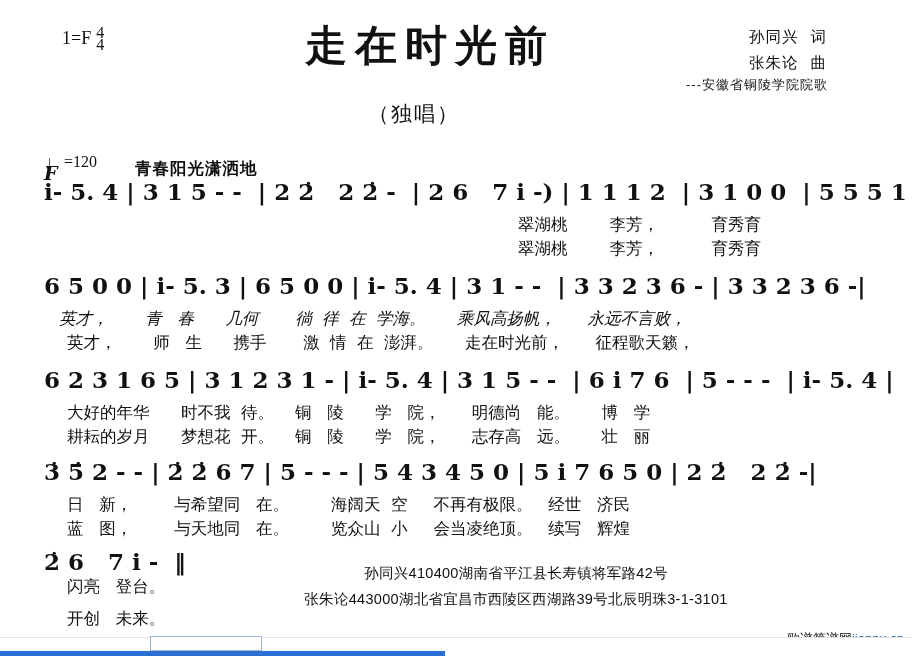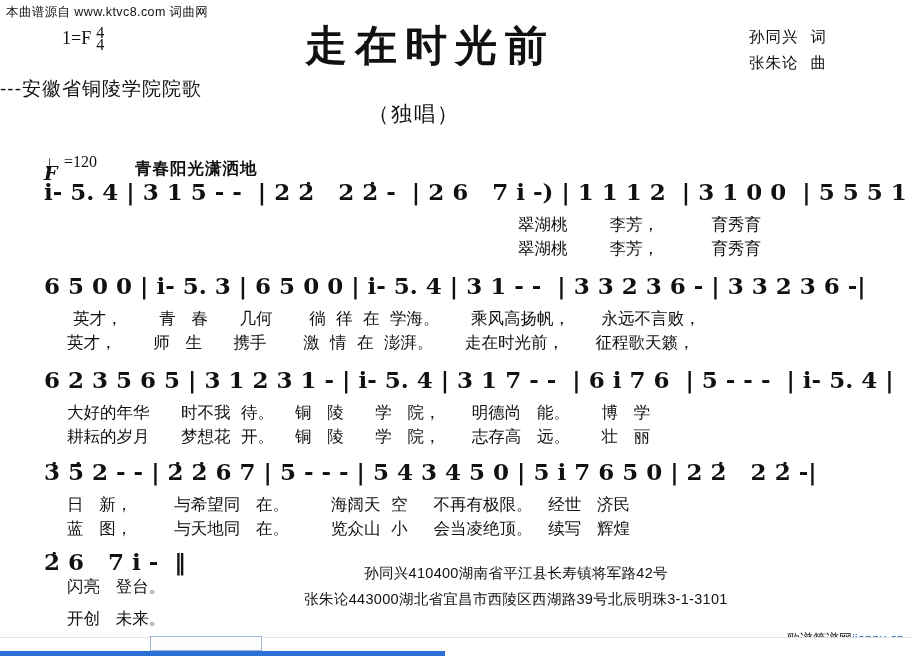--- a/index.html
+++ b/index.html
@@ -19,23 +19,23 @@
     font-size:12.5px;color:#111;letter-spacing:0.4px;white-space:nowrap;
   }
 
   
   .title{
     position:absolute;left:0;top:18px;width:860px;text-align:center;
     font-family:"DejaVu Serif", serif;
     font-size:42px;font-weight:bold;color:#111;letter-spacing:8px;
   }
   .subtitle{
-    position:absolute;left:0;top:76px;width:828px;text-align:left;
+    position:absolute;left:0;top:76px;width:828px;text-align:right;
     font-family:"Liberation Sans", sans-serif;
-    font-size:19px;color:#111;letter-spacing:1px;
+    font-size:13px;color:#111;letter-spacing:1px;
   }
   .singtype{
     position:absolute;left:0;top:100px;width:828px;text-align:center;
     font-family:"DejaVu Serif", serif;
     font-size:21px;color:#111;letter-spacing:2px;
   }
 
   
   .credits{
     position:absolute;right:86px;top:24px;
@@ -117,21 +117,20 @@
   .strip .box{
     position:absolute;left:150px;bottom:5px;width:110px;height:13px;
     border:1px solid #9fb6d4;background:#fdfdfd;
   }
 </style>
 </head>
 <body>
 
 <div class="page">
 
-  <div class="source">本曲谱源自 www.ktvc8.com 词曲网</div>
 
   <div class="title">走在时光前</div>
   <div class="subtitle">---安徽省铜陵学院院歌</div>
   <div class="singtype">（独唱）</div>
 
   <div class="credits">
     <div>
       <span class="nm">孙同兴</span><span class="role">词</span>
     </div>
     <div>
@@ -150,26 +149,26 @@
   <div class="fmark">F</div>
 
   <div class="system" style="top:178px;">
     <div class="notes" style="position:absolute;left:44px;top:0;">i- 5. 4 | 3 1 5 - -  | 2 2̇   2 2̇ -  | 2 6   7 i -) | 1 1 1 2  | 3 1 0 0  | 5 5 5 1 |</div>
     <div class="lyr" style="position:absolute;left:44px;top:36px;">                                                                                      翠湖桃        李芳，          育秀育</div>
     <div class="lyr" style="position:absolute;left:44px;top:60px;">                                                                                      翠湖桃        李芳，          育秀育</div>
   </div>
 
   <div class="system" style="top:272px;">
     <div class="notes" style="position:absolute;left:44px;top:0;">6 5 0 0 | i- 5. 3 | 6 5 0 0 | i- 5. 4 | 3 1 - -  | 3 3 2 3 6 - | 3 3 2 3 6 -|</div>
-    <div class="lyr" style="position:absolute;left:50px;top:36px;">英才，       青   春      几何       徜  徉  在  学海。      乘风高扬帆，      永远不言败，</div>
+    <div class="lyr" style="position:absolute;left:36px;top:36px;font-style:italic;">英才，       青   春      几何       徜  徉  在  学海。      乘风高扬帆，      永远不言败，</div>
     <div class="lyr" style="position:absolute;left:44px;top:60px;">英才，       师   生      携手       激  情  在  澎湃。      走在时光前，      征程歌天籁，</div>
   </div>
 
   <div class="system" style="top:366px;">
-    <div class="notes" style="position:absolute;left:44px;top:0;">6 2 3 5 6 5 | 3 1 2 3 1 - | i- 5. 4 | 3 1 7 - -  | 6 i 7 6  | 5 - - -  | i- 5. 4 |</div>
+    <div class="notes" style="position:absolute;left:44px;top:0;">6 2 3 1 6 5 | 3 1 2 3 1 - | i- 5. 4 | 3 1 5 - -  | 6 i 7 6  | 5 - - -  | i- 5. 4 |</div>
     <div class="lyr" style="position:absolute;left:44px;top:36px;">大好的年华      时不我  待。    铜   陵      学   院，      明德尚   能。      博   学</div>
     <div class="lyr" style="position:absolute;left:44px;top:60px;">耕耘的岁月      梦想花  开。    铜   陵      学   院，      志存高   远。      壮   丽</div>
   </div>
 
   <div class="system" style="top:458px;">
     <div class="notes" style="position:absolute;left:44px;top:0;">3̇ 5̇ 2 - - | 2̇ 2̇ 6 7 | 5 - - - | 5 4 3 4 5 0 | 5 i 7 6 5 0 | 2 2̇   2 2̇ -|</div>
     <div class="lyr" style="position:absolute;left:44px;top:36px;text-align:right;">日   新，        与希望同   在。        海阔天  空     不再有极限。   经世   济民</div>
     <div class="lyr" style="position:absolute;left:44px;top:60px;">蓝   图，        与天地同   在。        览众山  小     会当凌绝顶。   续写   辉煌</div>
   </div>
 

